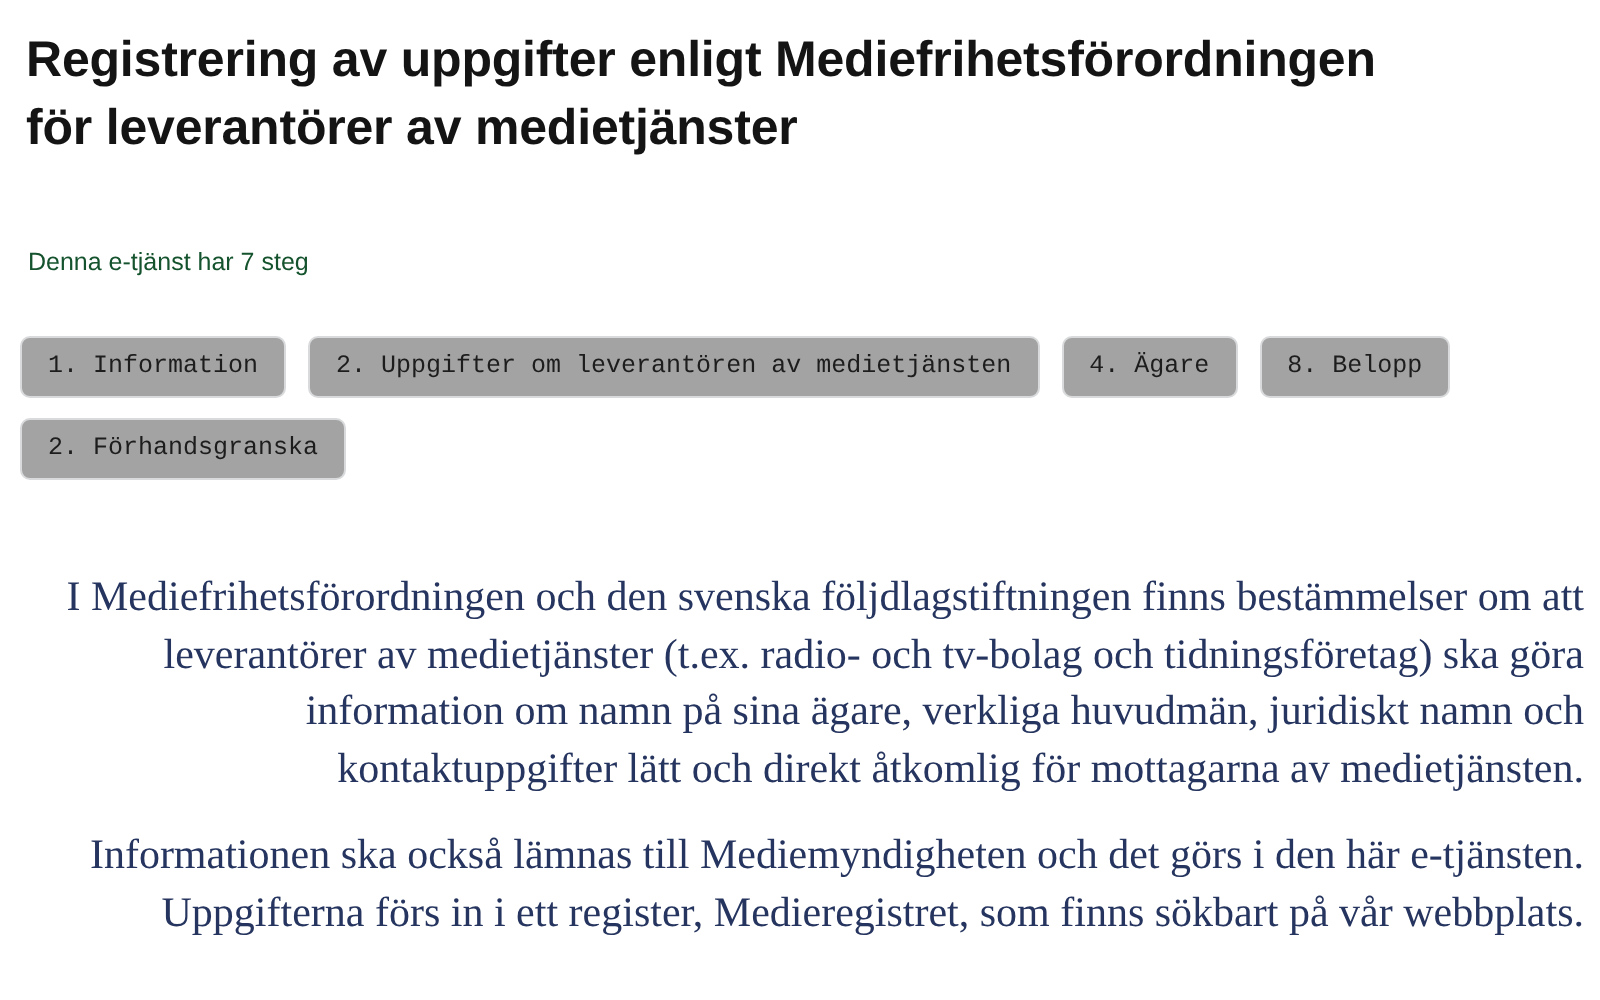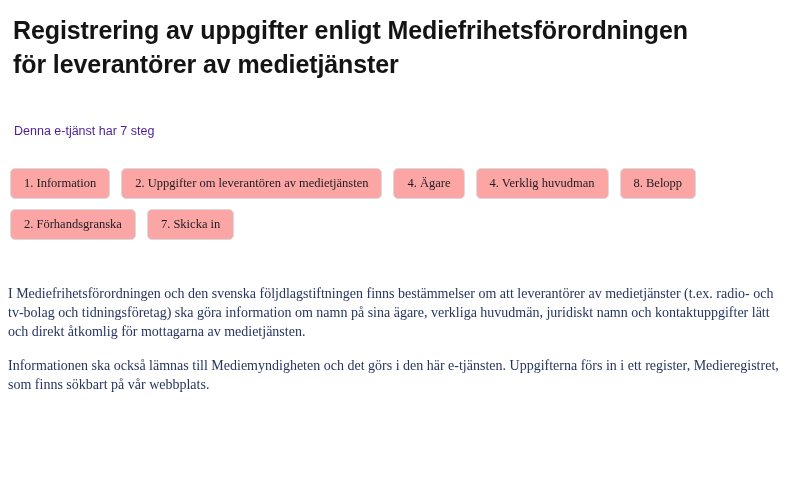--- a/index.html
+++ b/index.html
@@ -35,21 +35,21 @@
     max-width: 700px;
   }
 
   
   .steps-intro {
     margin: 0;
     padding: 0 0 0 4px;
     font-size: 12.5px;
     font-weight: normal;
     line-height: 1.2;
-    color: #4c1d95;
+    color: #14532d;
     position: absolute;
     top: 124px;
     left: 10px;
   }
 
   
   .steps-wrap {
     position: absolute;
     top: 168px;
     left: 10px;
@@ -59,69 +59,67 @@
     gap: 10px 11px;
     align-content: flex-start;
   }
   .step-chip {
     box-sizing: border-box;
     display: inline-flex;
     align-items: center;
     justify-content: center;
     height: 31px;
     padding: 12px 13px;
-    background: #fca5a5;
+    background: #a3a3a3;
     border: 1px solid #d9dadc;
     border-radius: 5px;
-    font-family: Liberation Serif, serif;
+    font-family: Liberation Mono, monospace;
     font-size: 12.5px;
     font-weight: normal;
     line-height: 1;
     color: #1d1d1d;
     white-space: nowrap;
     cursor: pointer;
     box-shadow: 0 0 0 0 rgba(0,0,0,0);
   }
 
   
   .body-copy {
     position: absolute;
     top: 284px;
     left: 8px;
     right: 8px;
   }
   .body-copy p {
-    margin: 0 0 15px 0;
+    margin: 0 0 15px 13px;
     font-family: "Liberation Serif", serif;
-    font-size: 14px;
+    font-size: 21px;
     line-height: 1.36;
     color: #26355f;
-    text-align: left;
+    text-align: right;
   }
   .body-copy p:last-child {
     margin-bottom: 0;
   }
 </style>
 </head>
 <body>
 
 <div class="page">
 
   <h1 class="page-title">Registrering av uppgifter enligt Mediefrihetsförordningen för leverantörer av medietjänster</h1>
 
   <p class="steps-intro">Denna e-tjänst har 7 steg</p>
 
   <nav class="steps-wrap">
     <button class="step-chip">1. Information</button>
     <button class="step-chip">2. Uppgifter om leverantören av medietjänsten</button>
     <button class="step-chip">4. Ägare</button>
-    <button class="step-chip">4. Verklig huvudman</button>
     <button class="step-chip">8. Belopp</button>
     <button class="step-chip">2. Förhandsgranska</button>
-    <button class="step-chip">7. Skicka in</button>
   </nav>
 
   <section class="body-copy">
     <p>I Mediefrihetsförordningen och den svenska följdlagstiftningen finns bestämmelser om att leverantörer av medietjänster (t.ex. radio- och tv-bolag och tidningsföretag) ska göra information om namn på sina ägare, verkliga huvudmän, juridiskt namn och kontaktuppgifter lätt och direkt åtkomlig för mottagarna av medietjänsten.</p>
     <p>Informationen ska också lämnas till Mediemyndigheten och det görs i den här e-tjänsten. Uppgifterna förs in i ett register, Medieregistret, som finns sökbart på vår webbplats.</p>
   </section>
 
 </div>
 
 </body></html>

